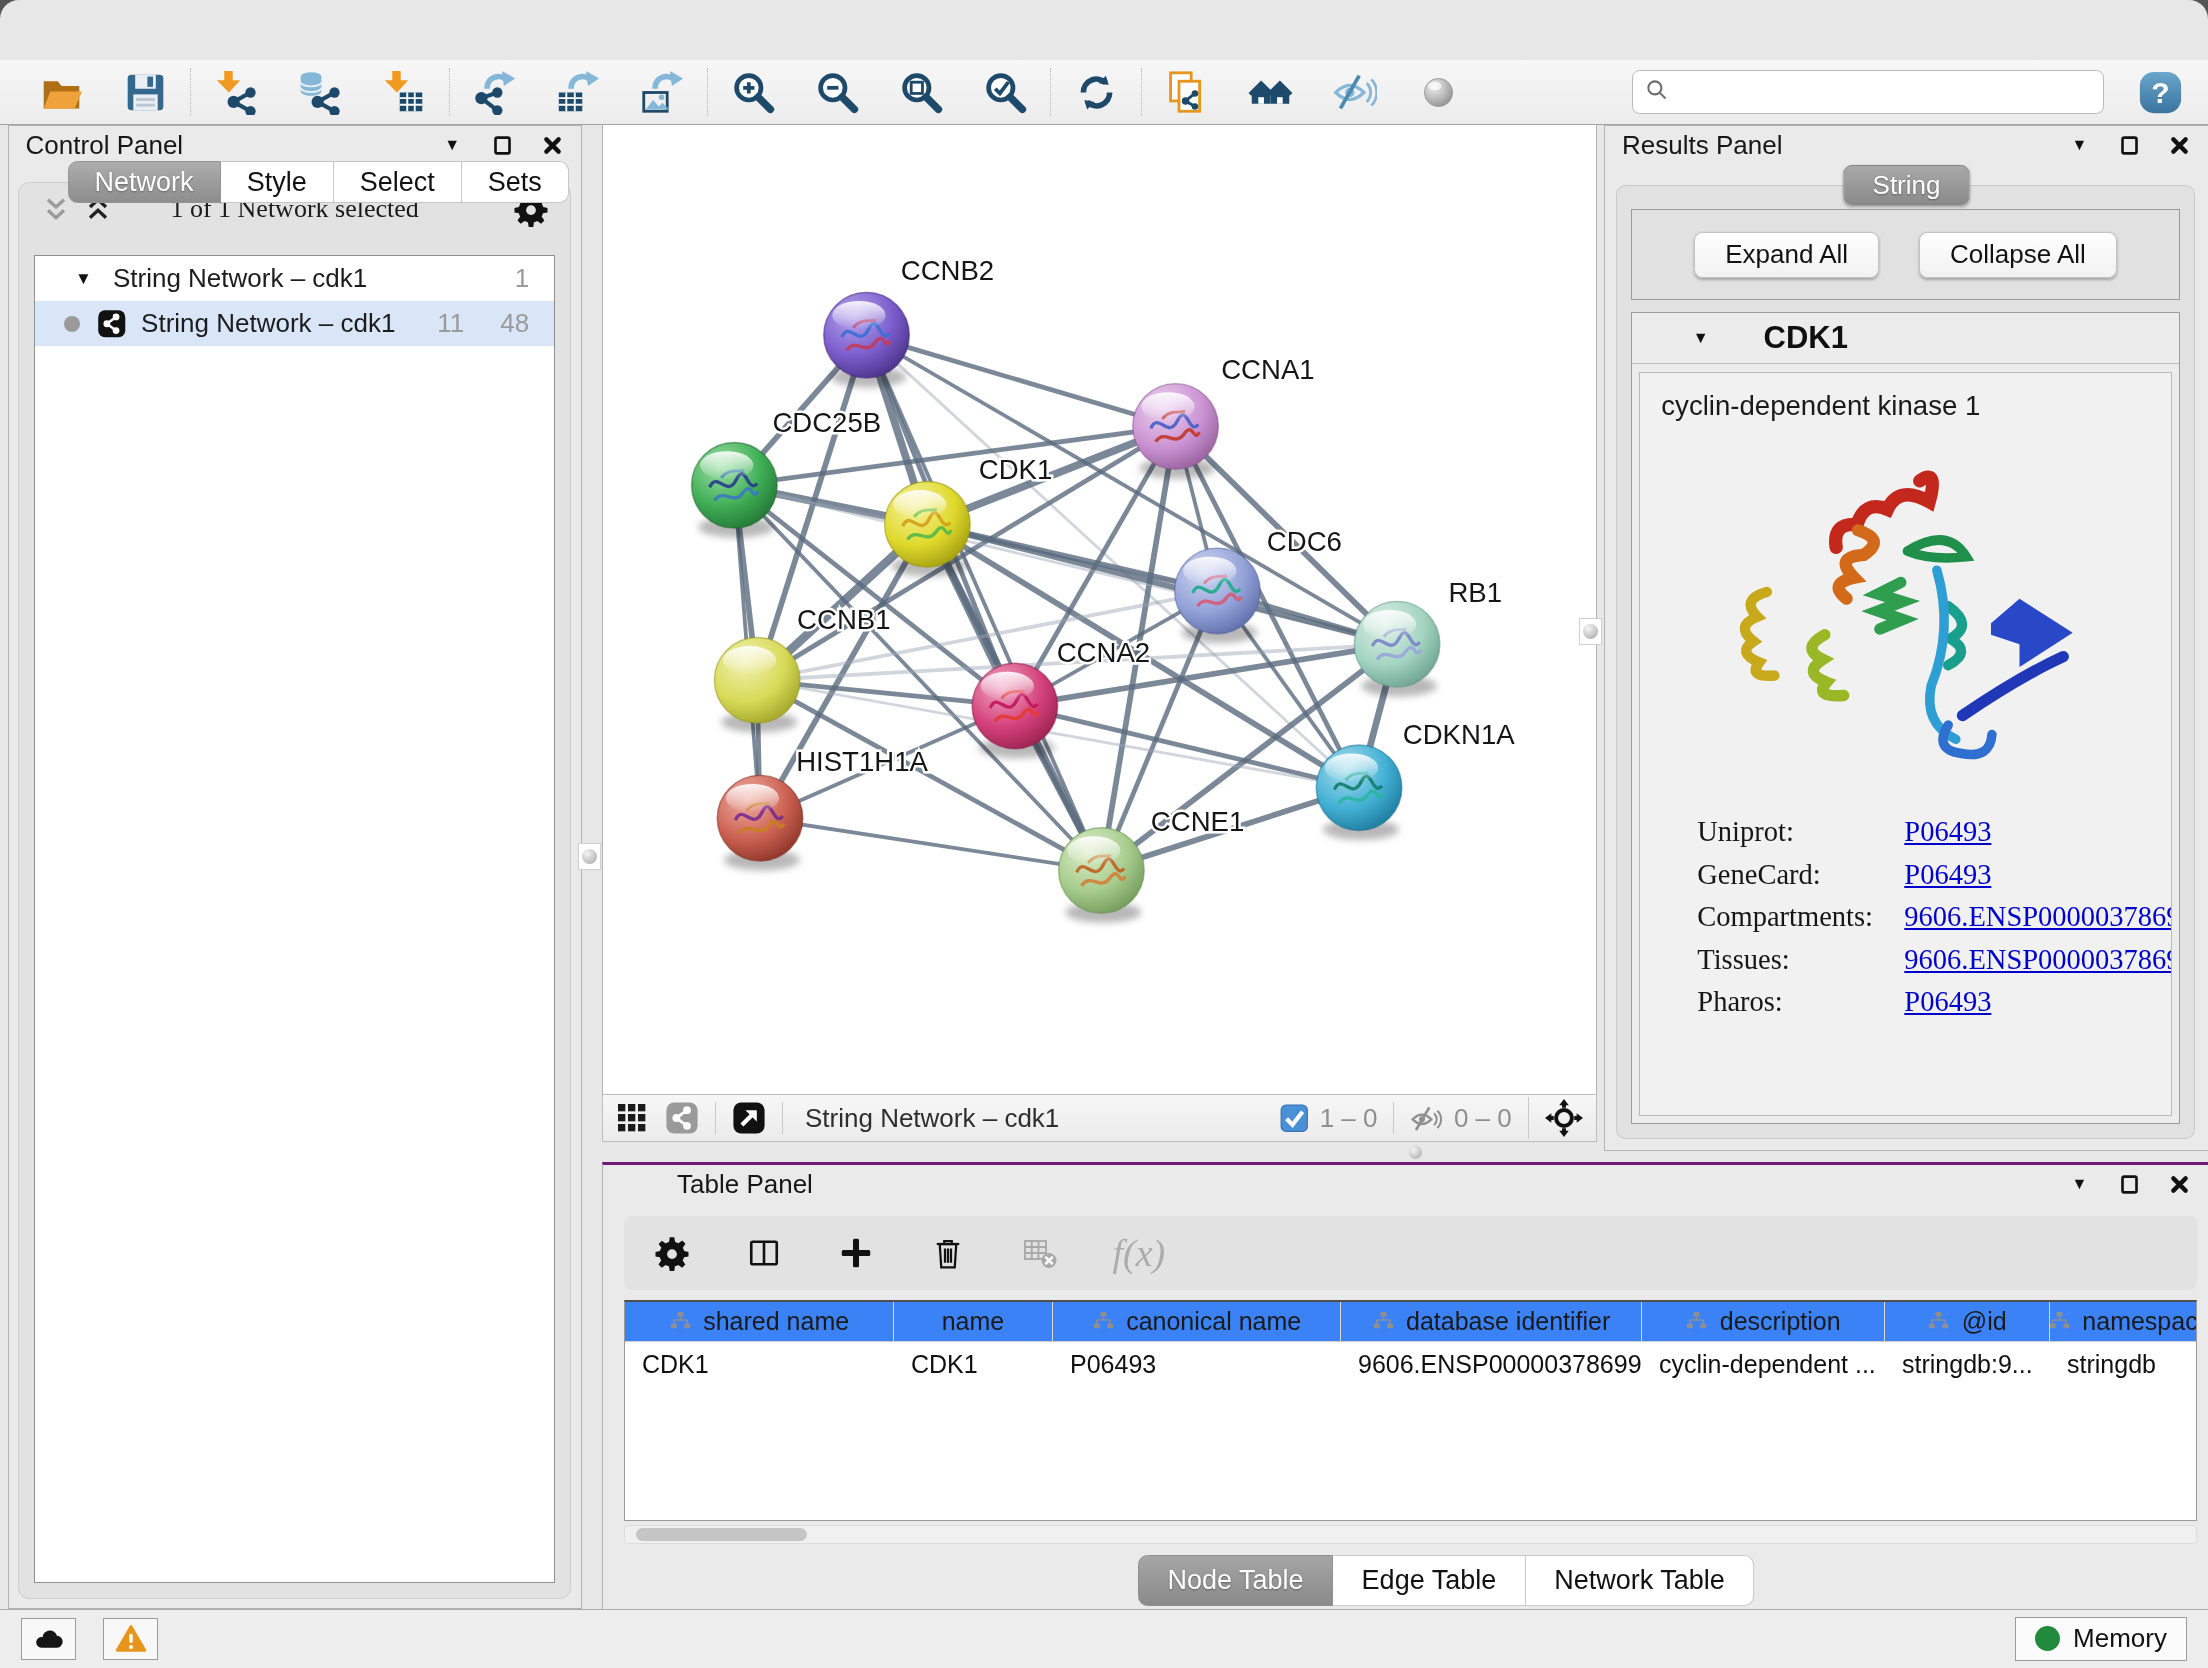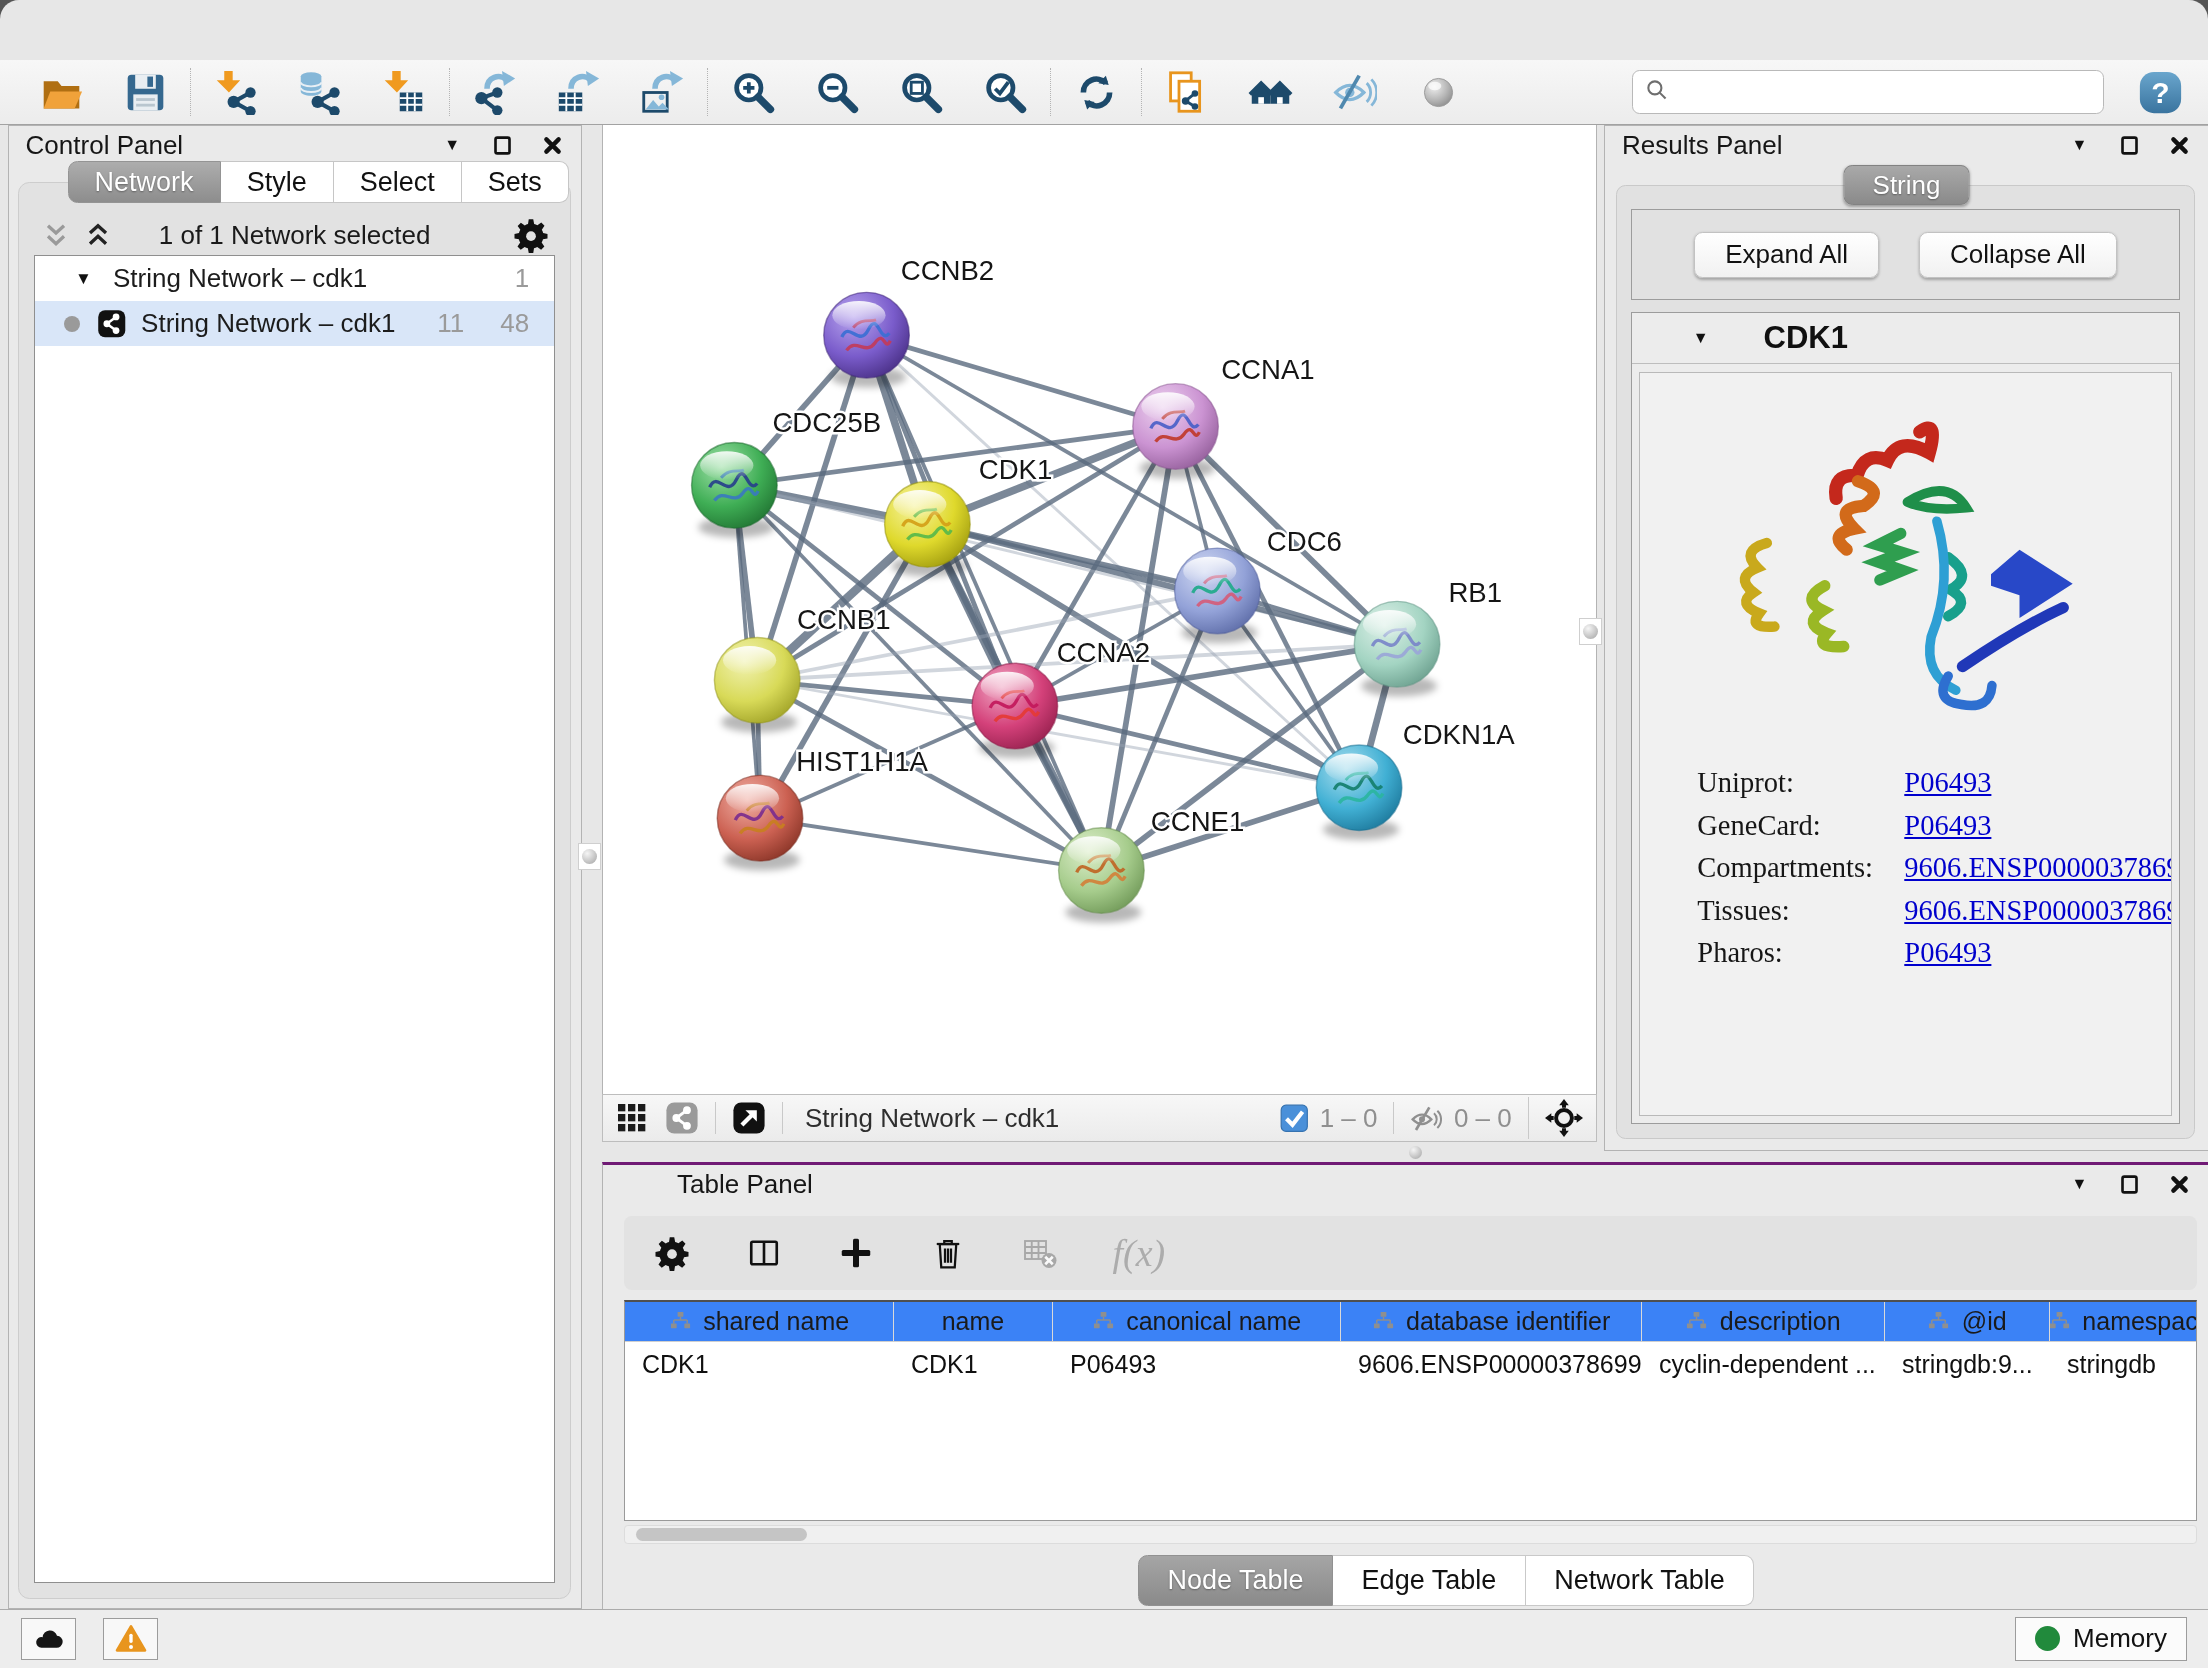--- a/index.html
+++ b/index.html
@@ -36,21 +36,21 @@
   .control-panel{position:absolute;left:7.6px;top:125px;width:574px;bottom:59px;
     background:#eaeaea;border:1px solid #b3b3b3;}
   .cp-tabs{position:absolute;left:59px;top:35px;display:flex;z-index:2;}
   .seg{height:42px;padding:0 26px;font-size:27px;background:#fff;border:1px solid #c6c6c6;border-left:none;
     display:flex;align-items:center;color:#111;}
   .seg:first-child{border-left:1px solid #c6c6c6;border-radius:9.5px 0 0 9.5px;}
   .seg:last-child{border-radius:0 9.5px 9.5px 0;}
   .seg.sel{background:linear-gradient(#adadad,#8d8d8d);color:#fff;border-color:#949494;text-shadow:0 1px 1.9px rgba(0,0,0,.35);}
   .cp-box{position:absolute;left:9.5px;right:9.5px;top:56px;bottom:9.5px;background:#e2e2e2;
     border:1px solid #cdcdcd;border-radius:11.4px;}
-  .cp-sum{position:absolute;left:0;right:0;top:32px;height:40px;display:flex;align-items:center;padding:0 21px;}
+  .cp-sum{position:absolute;left:0;right:0;top:6px;height:40px;display:flex;align-items:center;padding:0 21px;font-family:Liberation Serif, serif;}
   .cp-sum .chev{width:32px;height:32px;margin-right:9.5px;}
   .cp-sum .sumtext{position:absolute;left:0;right:0;text-align:center;font-size:26px;color:#1a1a1a;}
   .cp-sum .gear{margin-left:auto;width:36px;height:36px;z-index:1;}
   .cp-list{position:absolute;left:15px;right:15px;top:72px;bottom:15px;background:#fff;border:1.9px solid #8f8f8f;}
   .cp-row{height:45px;display:flex;align-items:center;font-size:26px;}
   .cp-row .exp{margin:0 21px 0 40px;font-size:17px;}
   .cp-row .cnt{margin-left:auto;color:#9a9a9a;padding-right:25px;display:flex;gap:36px;}
   .cp-row.sel{background:var(--selection);}
   .cp-row.sel .dot{width:16px;height:16px;border-radius:50%;background:#9a9a9a;margin:0 17px 0 28.5px;}
   .cp-row.sel .nicon{width:29.5px;height:29.5px;margin-right:15px;}
@@ -690,20 +690,21 @@
       <div class="rp-expand">
         <span class="btn">Expand All</span>
         <span class="btn">Collapse All</span>
       </div>
       <div class="rp-main">
         <div class="rp-cdk1">
           <span class="tri">▼</span>
           <span class="gname">CDK1</span>
         </div>
         <div class="rp-inner">
+          <div class="rp-desc">cyclin-dependent kinase 1</div>
           <svg class="rp-img" width="399" height="371" viewBox="0 0 420 390">
             <g fill="none" stroke-linecap="round">
               <path d="M225 48 q20 -14 10 22 q-32 -18 -44 8 q-24 -10 -32 16 q-26 -2 -22 24" stroke="#c4281c" stroke-width="14"></path>
               <path d="M160 100 q30 10 6 26 q-32 2 -10 24 q-28 6 -8 22" stroke="#d26a1a" stroke-width="13"></path>
               <path d="M64 165 q-28 8 -10 26 q-24 10 -4 26 q-18 12 6 22 q-12 16 16 14" stroke="#c9a91c" stroke-width="11"></path>
               <path d="M125 210 q-26 14 -2 26 q-22 14 4 24 q-14 16 18 14" stroke="#9ab825" stroke-width="12"></path>
               <path d="M205 155 l-24 12 26 8 -26 10 26 9 -24 10" stroke="#2f9e4f" stroke-width="12"></path>
               <path d="M212 122 q42 -26 62 6 q-38 4 -62 -6" stroke="#1f8f4a" stroke-width="10"></path>
               <path d="M255 180 q28 20 2 34 q24 14 -2 28" stroke="#18a08c" stroke-width="11"></path>
               <path d="M243 142 q18 62 -6 122 q-8 40 26 56" stroke="#2e9fd4" stroke-width="10"></path>

